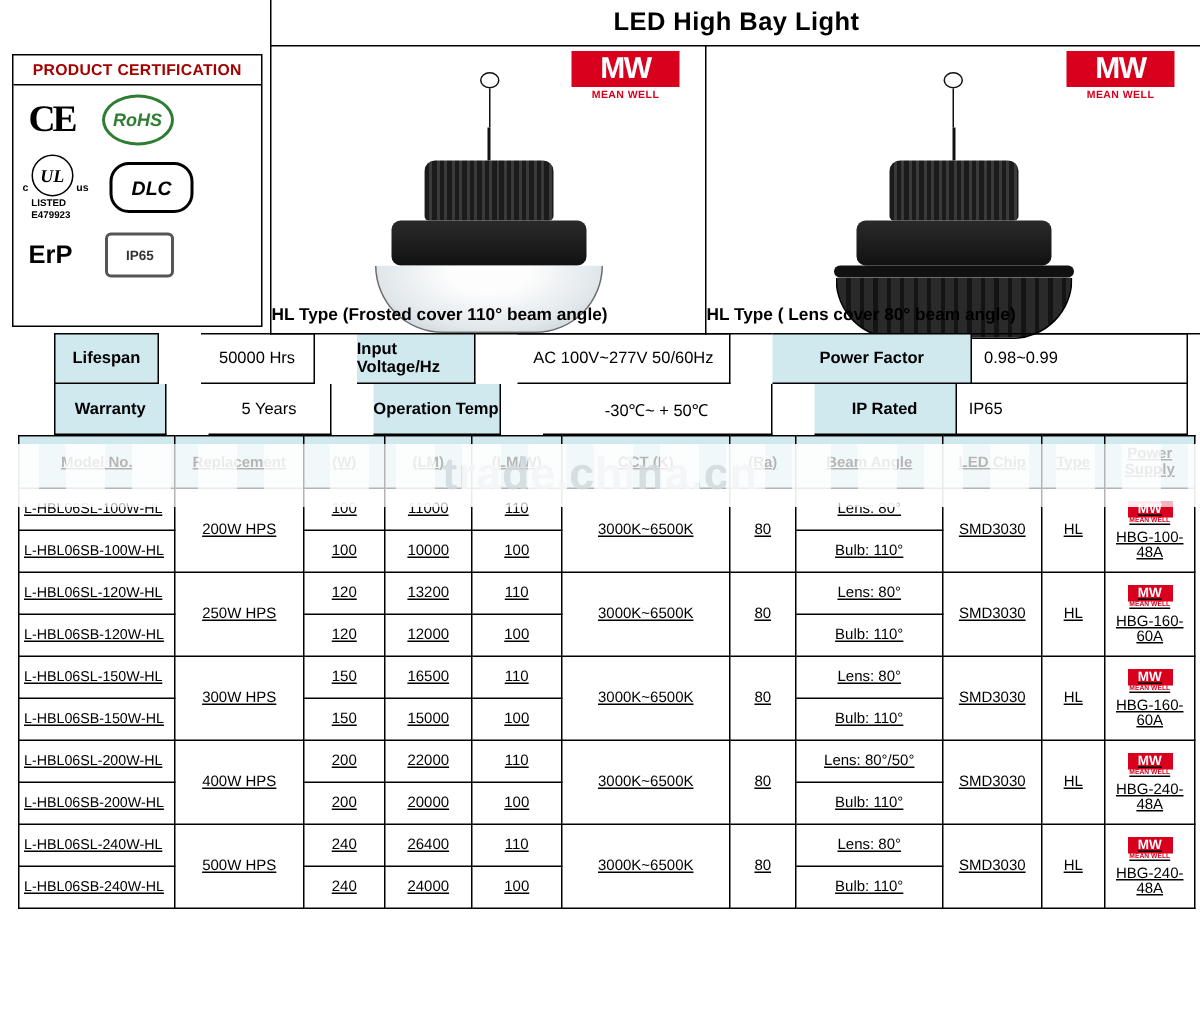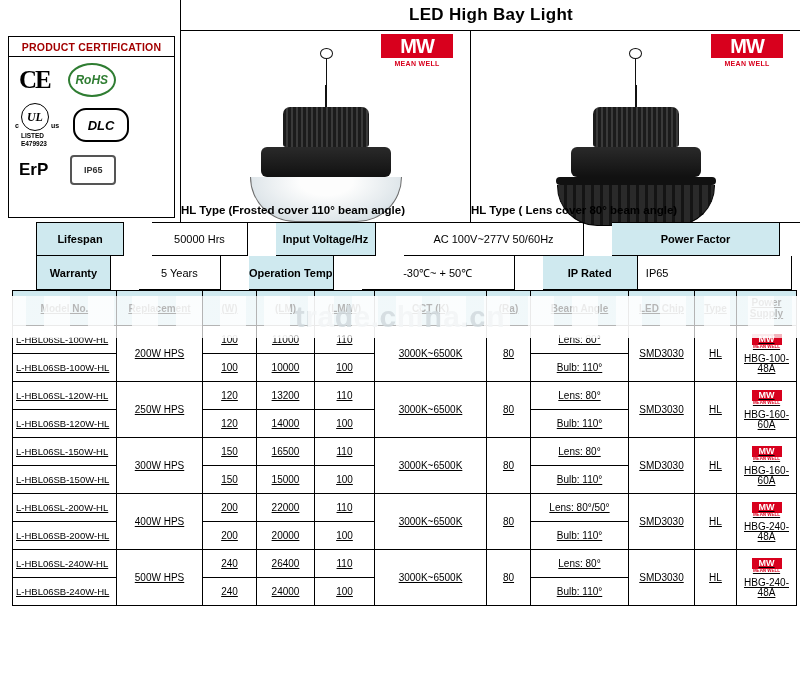--- a/index.html
+++ b/index.html
@@ -221,20 +221,21 @@
     <div class="prod-cap">HL Type ( Lens cover 80° beam angle)</div>
   </div>
 
   <div class="spec">
     <div class="spec-row">
       <div class="sc lbl center" style="width:88px;">Lifespan</div>
       <div class="sc center" style="width:96px;">50000 Hrs</div>
       <div class="sc lbl center" style="width:100px;">Input Voltage/Hz</div>
       <div class="sc center" style="width:180px;">AC 100V~277V 50/60Hz</div>
       <div class="sc lbl center" style="width:168px;">Power Factor</div>
+      <div class="sc" style="width:180px;">0.98~0.99</div>
     </div>
     <div class="spec-row">
       <div class="sc lbl center" style="width:88px;">Warranty</div>
       <div class="sc center" style="width:96px;">5 Years</div>
       <div class="sc lbl center" style="width:100px;">Operation Temp</div>
       <div class="sc center" style="width:180px;">-30℃~ + 50℃</div>
       <div class="sc lbl center" style="width:112px;">IP Rated</div>
       <div class="sc" style="width:180px;">IP65</div>
     </div>
   </div>
@@ -314,21 +315,21 @@
                 <div class="t">MW</div>
                 <div class="b">MEAN WELL</div>
               </div>
               <div style="margin-top:3px">HBG-160-60A</div>
             </div>
           </td>
         </tr>
         <tr>
           <td class="left">L-HBL06SB-120W-HL</td>
           <td>120</td>
-          <td>14000</td>
+          <td>12000</td>
           <td>100</td>
           <td>Bulb: 110°</td>
         </tr>
         <tr>
           <td class="left">L-HBL06SL-150W-HL</td>
           <td rowspan="2">300W HPS</td>
           <td>150</td>
           <td>16500</td>
           <td>110</td>
           <td rowspan="2">3000K~6500K</td>

